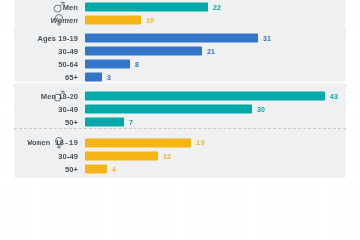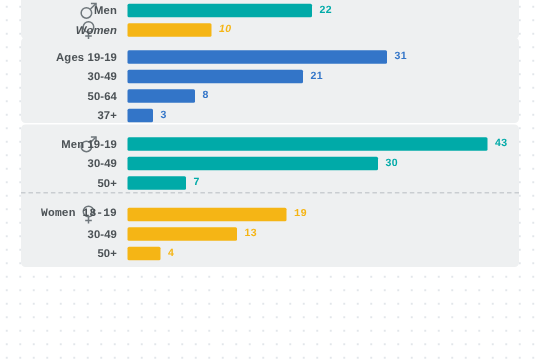--- a/index.html
+++ b/index.html
@@ -143,33 +143,33 @@
       <span class="bar-value" style="left: 207px; color: rgb(51, 117, 200);">21</span>
     </div>
     <div class="row" style="top: 57px;">
       <span class="row-label">50-64</span>
       <div class="bar-track">
         <div class="bar" style="width: 45px; background: rgb(51, 117, 200);"></div>
       </div>
       <span class="bar-value" style="left: 135px; color: rgb(51, 117, 200);">8</span>
     </div>
     <div class="row" style="top: 70px;">
-      <span class="row-label">37+</span>
+      <span class="row-label">65+</span>
       <div class="bar-track">
         <div class="bar" style="width: 17px; background: rgb(51, 117, 200);"></div>
       </div>
       <span class="bar-value" style="left: 107px; color: rgb(51, 117, 200);">3</span>
     </div>
     <div class="row" style="top: 89px;">
       <span class="gender-icon"><svg viewBox="0 0 14 14" width="14" height="14">
           <circle cx="5.6" cy="8.6" r="3.5" fill="none" stroke="#6f777c" stroke-width="1"></circle>
           <line x1="8.3" y1="6" x2="12" y2="2.3" stroke="#6f777c" stroke-width="1"></line>
           <polyline points="8.6,2.3 12,2.3 12,5.7" fill="none" stroke="#6f777c" stroke-width="1"></polyline>
         </svg></span>
-      <span class="row-label">Men 19-19</span>
+      <span class="row-label">Men 18-20</span>
       <div class="bar-track">
         <div class="bar" style="width: 240px; background: rgb(0, 170, 168);"></div>
       </div>
       <span class="bar-value" style="left: 330px; color: rgb(0, 170, 168);">43</span>
     </div>
     <div class="row" style="top: 102px;">
       <span class="row-label">30-49</span>
       <div class="bar-track">
         <div class="bar" style="width: 167px; background: rgb(0, 170, 168);"></div>
       </div>

